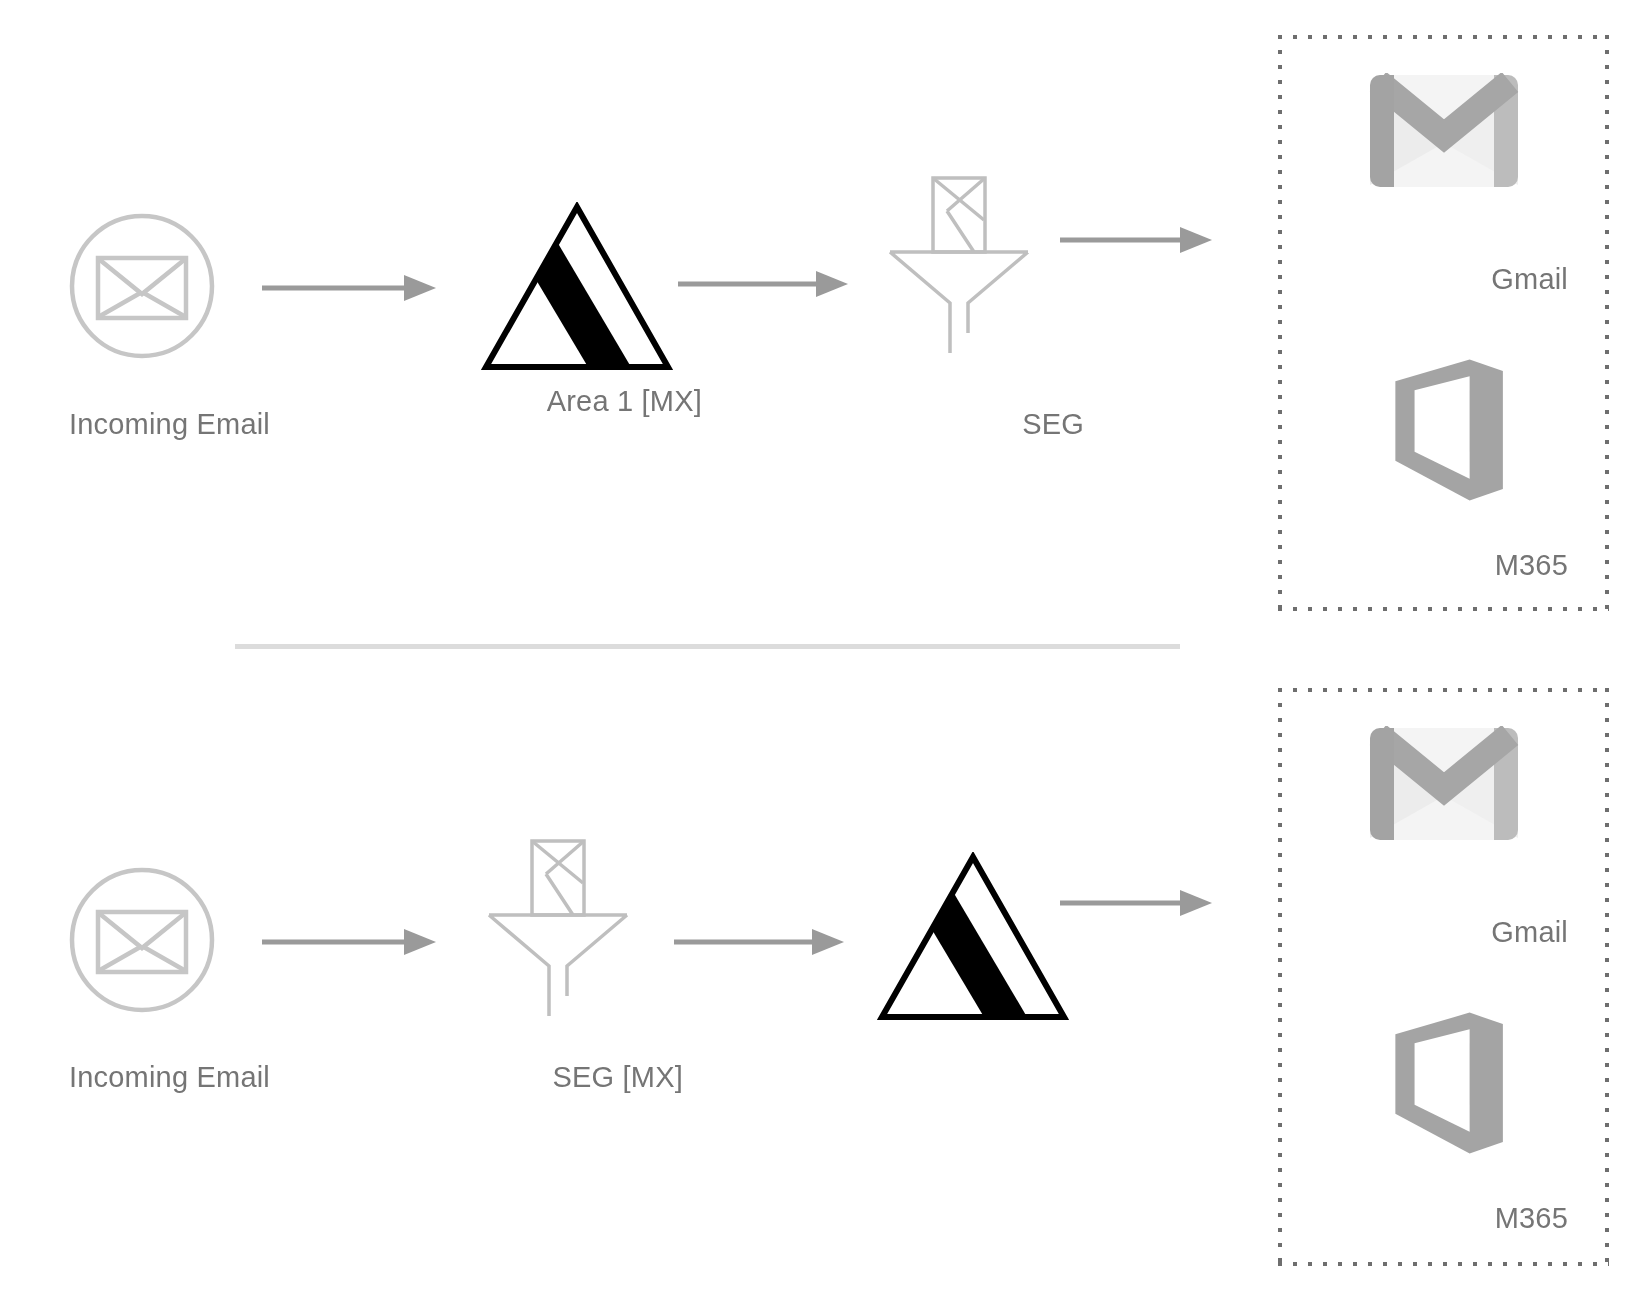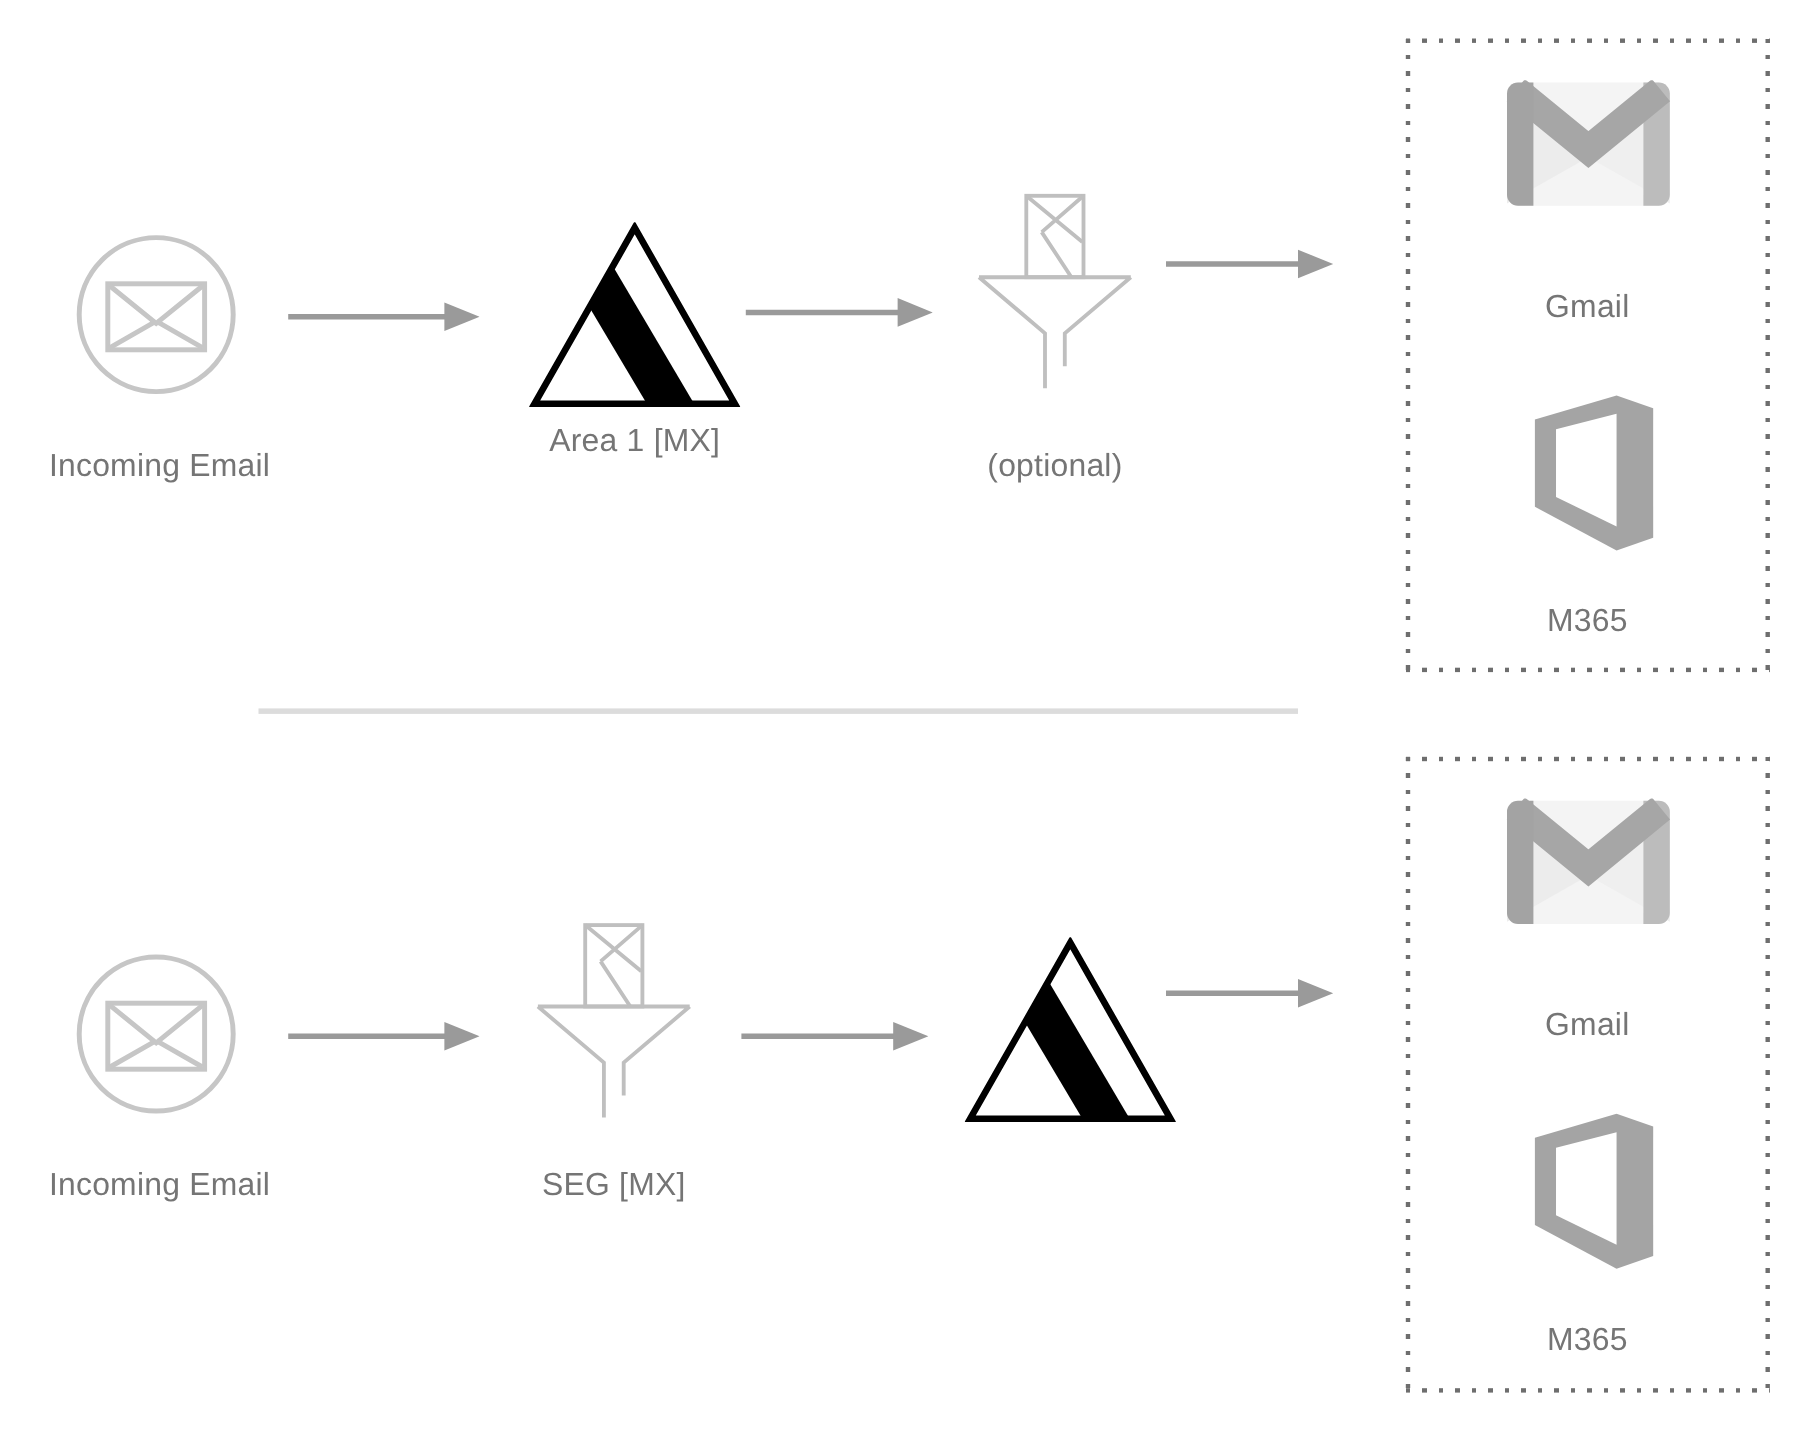--- a/index.html
+++ b/index.html
@@ -7,21 +7,21 @@
     position:relative;
     width:1642px;height:1306px;
     background:#ffffff;
     font-family:"Liberation Sans", sans-serif;
     overflow:hidden;
   }
   .abs{position:absolute;}
   .label{
     position:absolute;
     width:250px;
-    text-align:center;
+    text-align:right;
     font-size:29px;
     line-height:1.26;
     color:#757575;
     letter-spacing:0.2px;
   }
   .dest-box{
     position:absolute;
     width:331px;
     background-image:
       repeating-linear-gradient(to right, #6e6e6e 0 4px, transparent 4px 15px),
@@ -71,21 +71,21 @@
     <line x1="2" y1="16" x2="142" y2="16" stroke="#9a9a9a" stroke-width="5"></line>
     <polygon points="140,3 172,16 140,29" fill="#9a9a9a"></polygon>
   </svg>
 
   <svg class="abs" style="left:888px;top:175px" width="142" height="182" viewBox="0 0 142 182">
     <rect x="45" y="3" width="52" height="74" fill="none" stroke="#bfbfbf" stroke-width="3.5"></rect>
     <path d="M45 3 L96 45 M97 3 L59 36 M59 36 L86 77" fill="none" stroke="#bfbfbf" stroke-width="3.5"></path>
     <path d="M2 77 L140 77 M2 77 L62 128 L62 178 M140 77 L80 128 L80 158" fill="none" stroke="#bfbfbf" stroke-width="3.5"></path>
   </svg>
   <div class="label" style="left:834px;top:406px">
-    <div>(optional)</div>
+    <div>SEG</div>
   </div>
 
   <svg class="abs" style="left:1058px;top:224px" width="154" height="32">
     <line x1="2" y1="16" x2="124" y2="16" stroke="#9a9a9a" stroke-width="5"></line>
     <polygon points="122,3 154,16 122,29" fill="#9a9a9a"></polygon>
   </svg>
 
   <div class="dest-box" style="left:1278px;top:35px;height:576px">
 
     <svg class="abs" style="left:90px;top:38px" width="152" height="116" viewBox="0 0 152 116">

